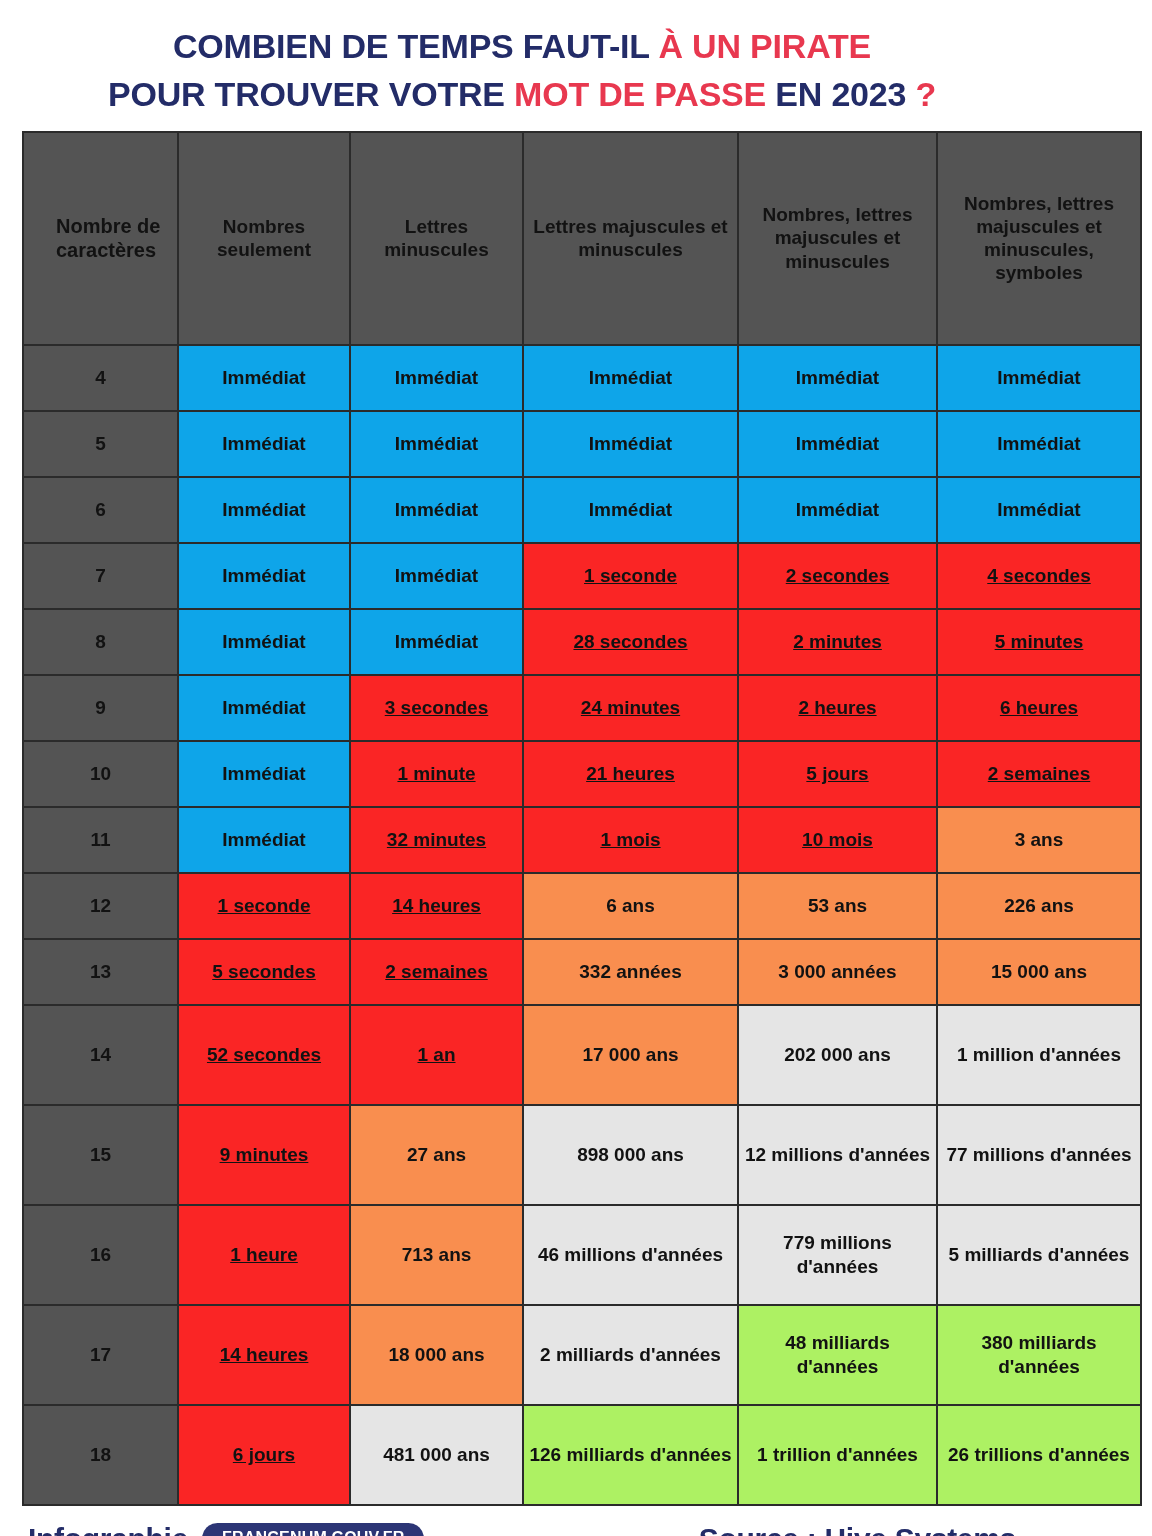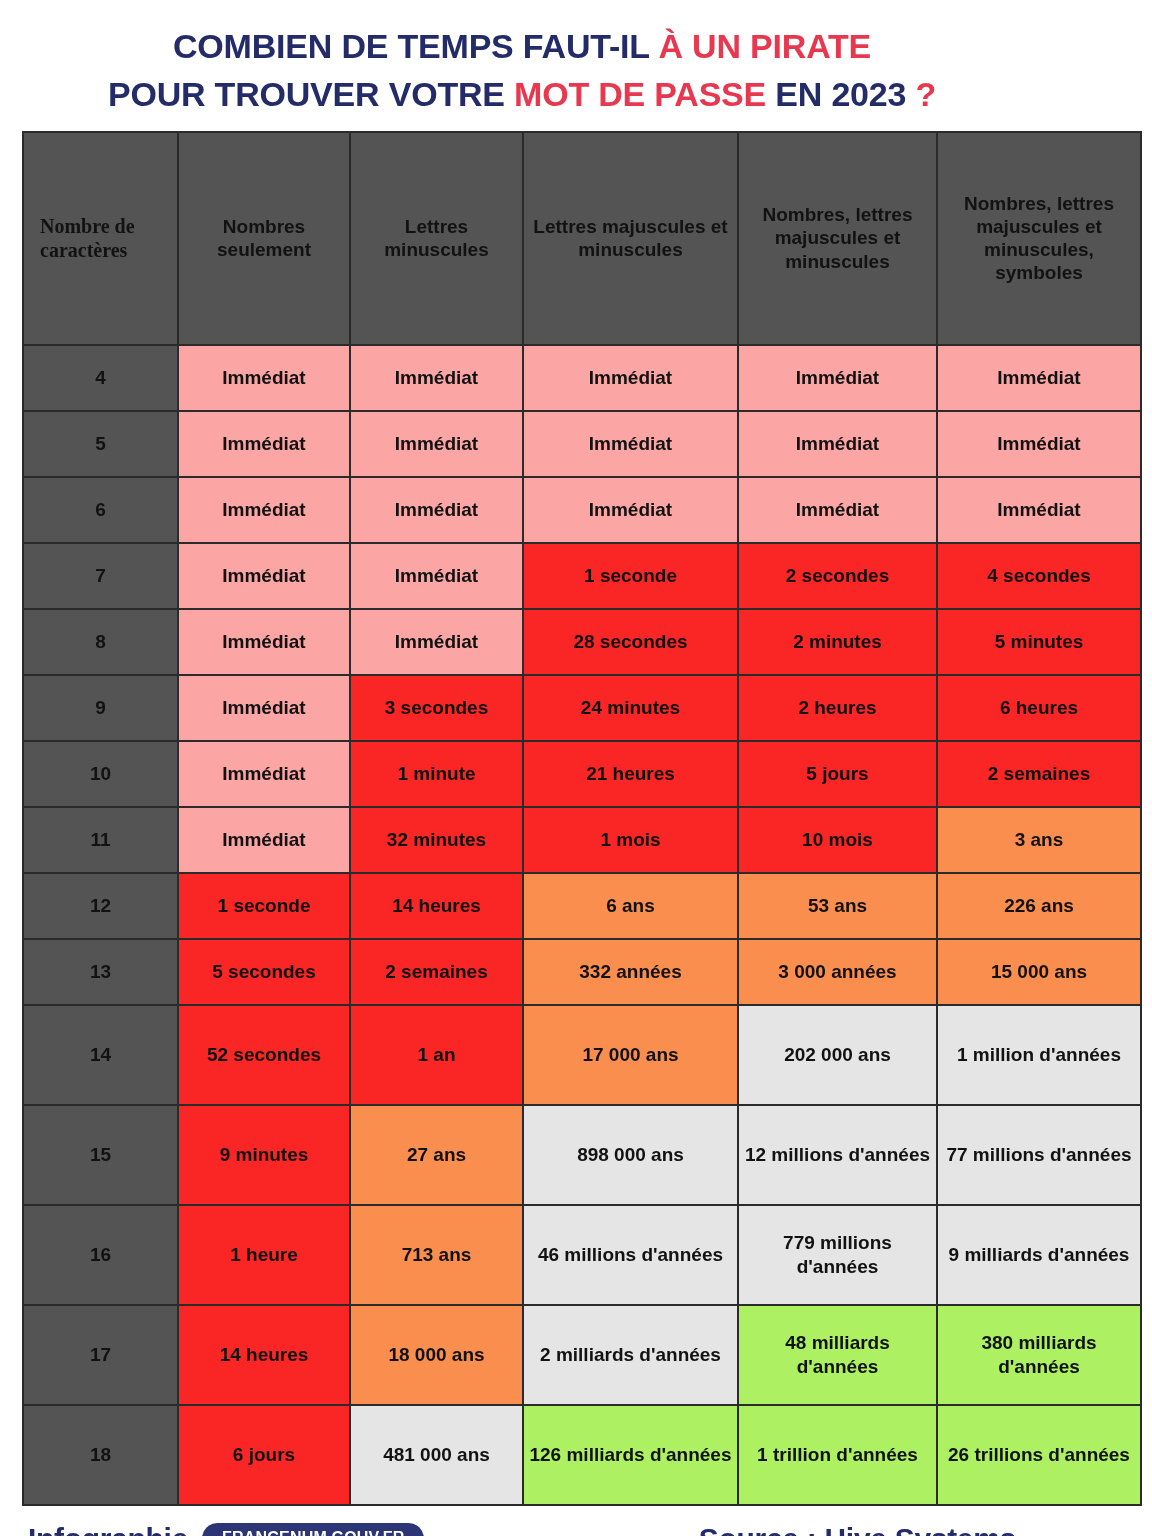--- a/index.html
+++ b/index.html
@@ -71,37 +71,36 @@
 
   thead th {
     background: #545454;
     color: #ffffff;
     height: 207px;
     font-size: 20px;
     line-height: 1.32;
   }
   thead th.first-head {
     text-align: left;
-    padding-left: 16px;
+    padding-left: 32px;
     font-size: 20px;
-    font-family: Liberation Serif, serif;
   }
 
   td.rowlabel {
     background: #545454;
     color: #ffffff;
     font-size: 20px;
   }
 
   tbody tr.short td { height: 60px; }
   tbody tr.tall  td { height: 94px; text-align: center; }
 
   
-  .sev-grey   { background: #fca5a5; }
-  .sev-red    { background: #FA2525; }
+  .sev-grey   { background: #0ea5e9; }
+  .sev-red    { background: #FA2525; text-decoration: underline; }
   .sev-orange { background: #F98E4F; margin-left: 36px; }
   .sev-yellow { background: #e5e5e5; }
   .sev-green  { background: #ADF163; }
 
   
   .footer {
     flex: 0 0 auto;
     height: 66px;
     display: flex;
     align-items: center;
@@ -263,21 +262,21 @@
             <td class="sev-yellow">898 000 ans</td>
             <td class="sev-yellow">12 millions d'années</td>
             <td class="sev-yellow">77 millions d'années</td>
           </tr>
           <tr class="tall">
             <td class="rowlabel">16</td>
             <td class="sev-red">1 heure</td>
             <td class="sev-orange">713 ans</td>
             <td class="sev-yellow">46 millions d'années</td>
             <td class="sev-yellow">779 millions d'années</td>
-            <td class="sev-yellow">9 milliards d'années</td>
+            <td class="sev-yellow">5 milliards d'années</td>
           </tr>
           <tr class="tall">
             <td class="rowlabel">17</td>
             <td class="sev-red">14 heures</td>
             <td class="sev-orange">18 000 ans</td>
             <td class="sev-yellow">2 milliards d'années</td>
             <td class="sev-green">48 milliards d'années</td>
             <td class="sev-green">380 milliards d'années</td>
           </tr>
           <tr class="tall">

